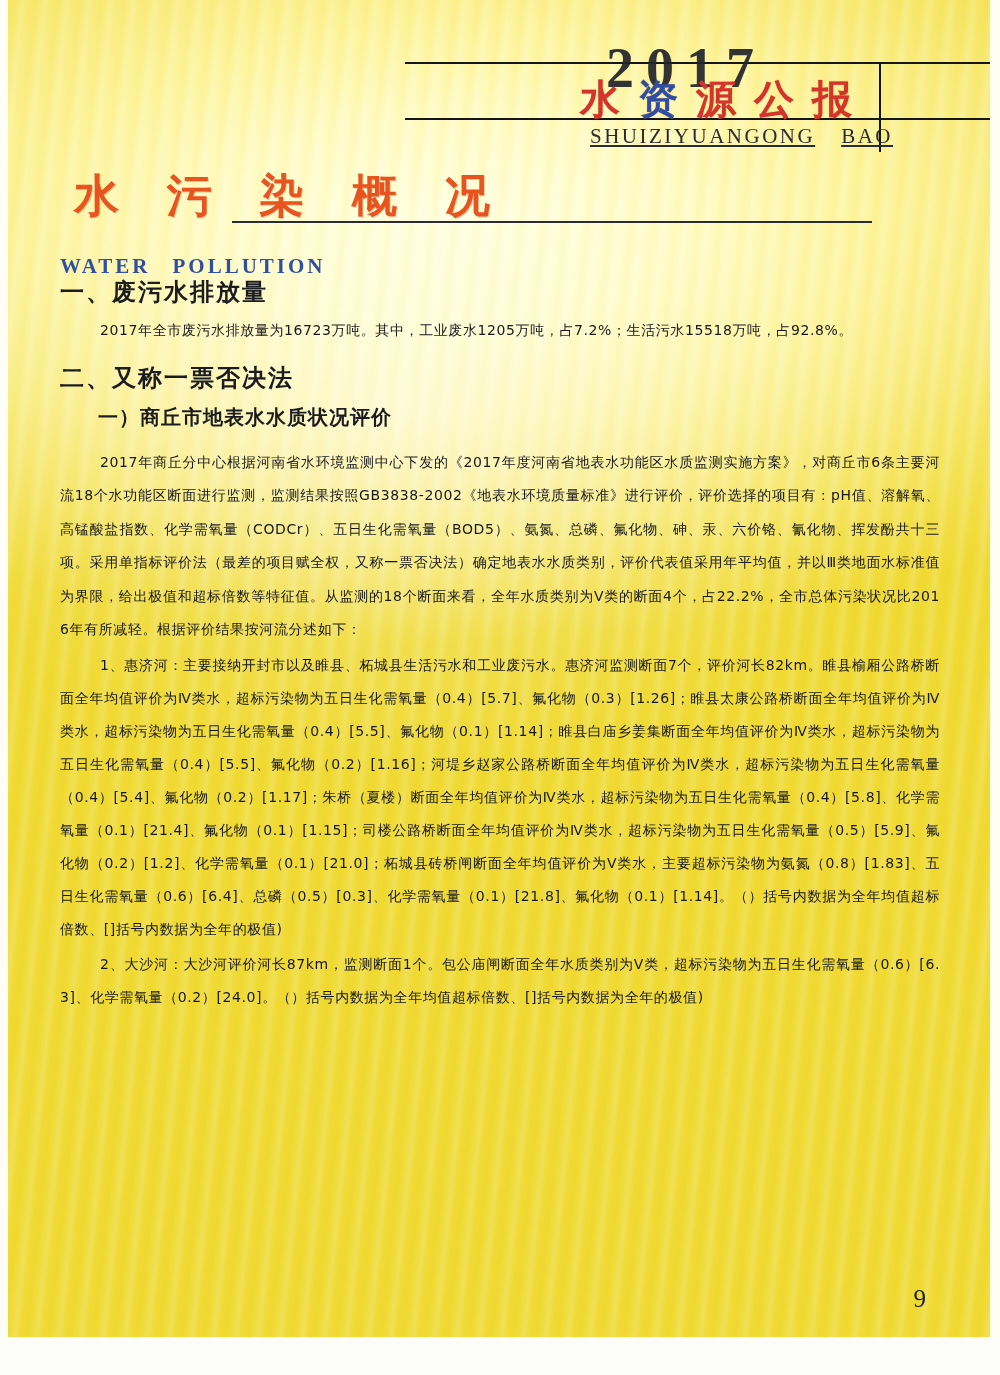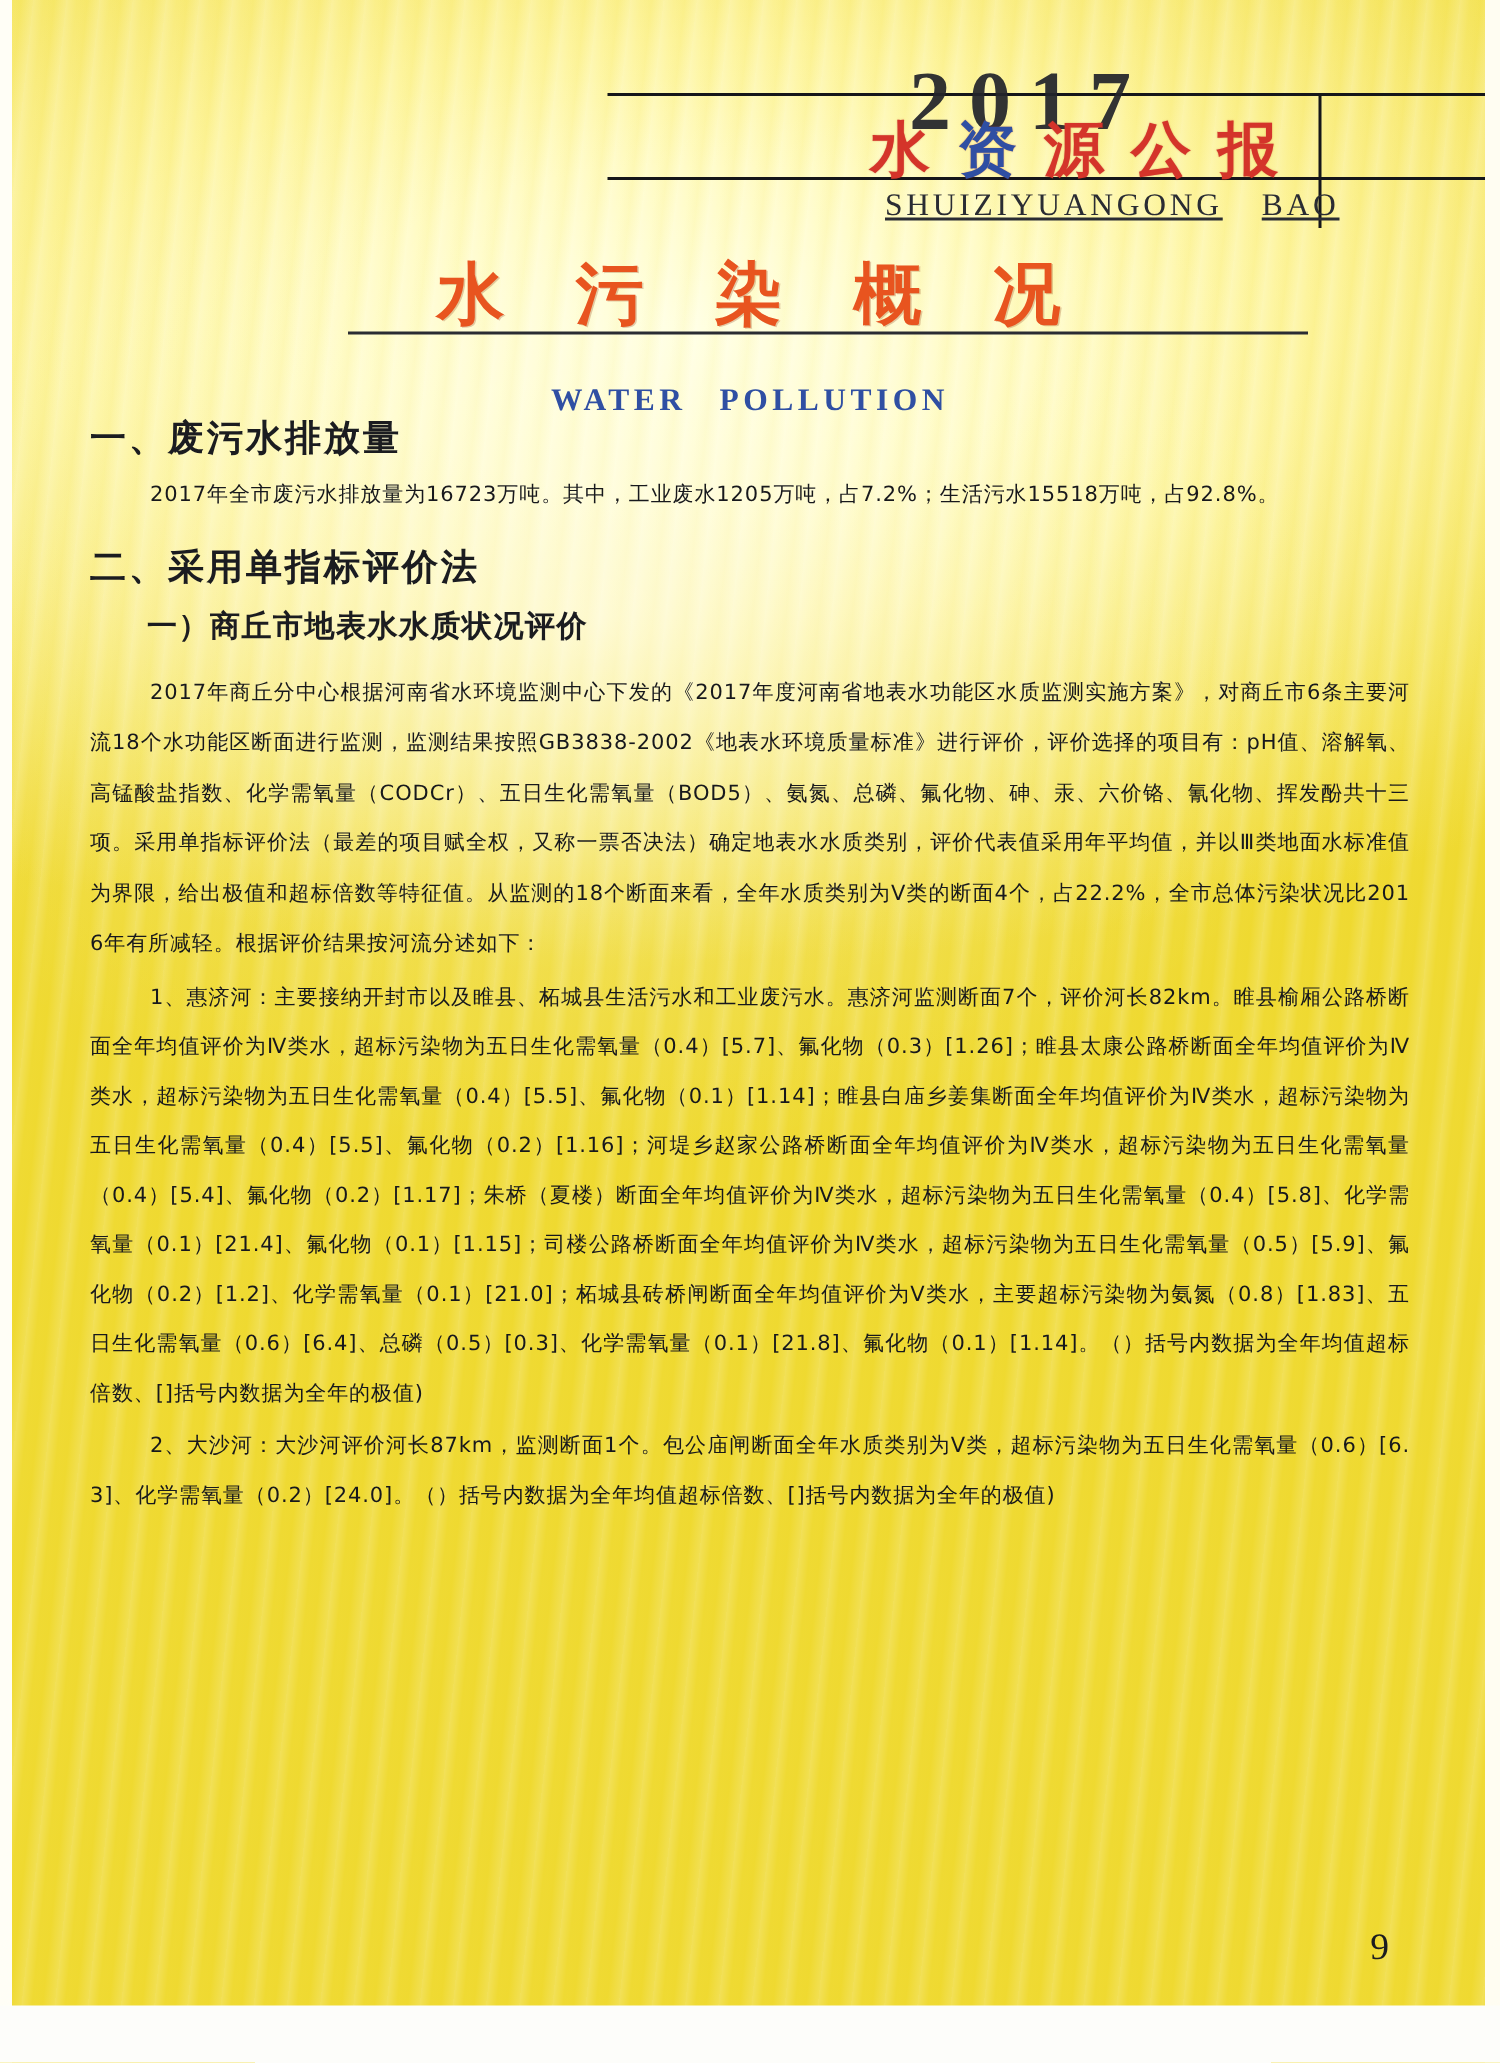--- a/index.html
+++ b/index.html
@@ -144,21 +144,20 @@
     text-decoration: underline;
   }
   .mast-pinyin .sep {
     display: inline-block;
     width: 26px;
   }
 
   
   .title-block {
     position: relative;
-    text-align: center;
     margin-top: 6px;
     height: 96px;
   }
   .doc-title {
     font-family: "DejaVu Sans", sans-serif;
     font-size: 45px;
     font-weight: 700;
     color: #e8541f;
     letter-spacing: 16px;
     text-shadow: 1px 1px 0 rgba(140,50,10,0.25);
@@ -254,21 +253,21 @@
       <div class="doc-title">水 污 染 概 况</div>
       <div class="title-underline"></div>
       <div class="doc-subtitle">
         <span>WATER</span><span class="sp"></span><span>POLLUTION</span>
       </div>
     </div>
 
     <h2 class="h2">一、废污水排放量</h2>
     <p class="body">2017年全市废污水排放量为16723万吨。其中，工业废水1205万吨，占7.2%；生活污水15518万吨，占92.8%。</p>
 
-    <h2 class="h2">二、采用单指标评价法</h2>
+    <h2 class="h2">二、又称一票否决法</h2>
     <div class="h3">一）商丘市地表水水质状况评价</div>
     <p class="body">2017年商丘分中心根据河南省水环境监测中心下发的《2017年度河南省地表水功能区水质监测实施方案》，对商丘市6条主要河流18个水功能区断面进行监测，监测结果按照GB3838-2002《地表水环境质量标准》进行评价，评价选择的项目有：pH值、溶解氧、高锰酸盐指数、化学需氧量（CODCr）、五日生化需氧量（BOD5）、氨氮、总磷、氟化物、砷、汞、六价铬、氰化物、挥发酚共十三项。采用单指标评价法（最差的项目赋全权，又称一票否决法）确定地表水水质类别，评价代表值采用年平均值，并以Ⅲ类地面水标准值为界限，给出极值和超标倍数等特征值。从监测的18个断面来看，全年水质类别为Ⅴ类的断面4个，占22.2%，全市总体污染状况比2016年有所减轻。根据评价结果按河流分述如下：</p>
     <p class="body tight">1、惠济河：主要接纳开封市以及睢县、柘城县生活污水和工业废污水。惠济河监测断面7个，评价河长82km。睢县榆厢公路桥断面全年均值评价为Ⅳ类水，超标污染物为五日生化需氧量（0.4）[5.7]、氟化物（0.3）[1.26]；睢县太康公路桥断面全年均值评价为Ⅳ类水，超标污染物为五日生化需氧量（0.4）[5.5]、氟化物（0.1）[1.14]；睢县白庙乡姜集断面全年均值评价为Ⅳ类水，超标污染物为五日生化需氧量（0.4）[5.5]、氟化物（0.2）[1.16]；河堤乡赵家公路桥断面全年均值评价为Ⅳ类水，超标污染物为五日生化需氧量（0.4）[5.4]、氟化物（0.2）[1.17]；朱桥（夏楼）断面全年均值评价为Ⅳ类水，超标污染物为五日生化需氧量（0.4）[5.8]、化学需氧量（0.1）[21.4]、氟化物（0.1）[1.15]；司楼公路桥断面全年均值评价为Ⅳ类水，超标污染物为五日生化需氧量（0.5）[5.9]、氟化物（0.2）[1.2]、化学需氧量（0.1）[21.0]；柘城县砖桥闸断面全年均值评价为Ⅴ类水，主要超标污染物为氨氮（0.8）[1.83]、五日生化需氧量（0.6）[6.4]、总磷（0.5）[0.3]、化学需氧量（0.1）[21.8]、氟化物（0.1）[1.14]。（）括号内数据为全年均值超标倍数、[]括号内数据为全年的极值)</p>
     <p class="body tight">2、大沙河：大沙河评价河长87km，监测断面1个。包公庙闸断面全年水质类别为Ⅴ类，超标污染物为五日生化需氧量（0.6）[6.3]、化学需氧量（0.2）[24.0]。（）括号内数据为全年均值超标倍数、[]括号内数据为全年的极值)</p>
 
   </div>
 
   <div class="page-num">9</div>
   <div class="scan-bottom"></div>
 </div>

